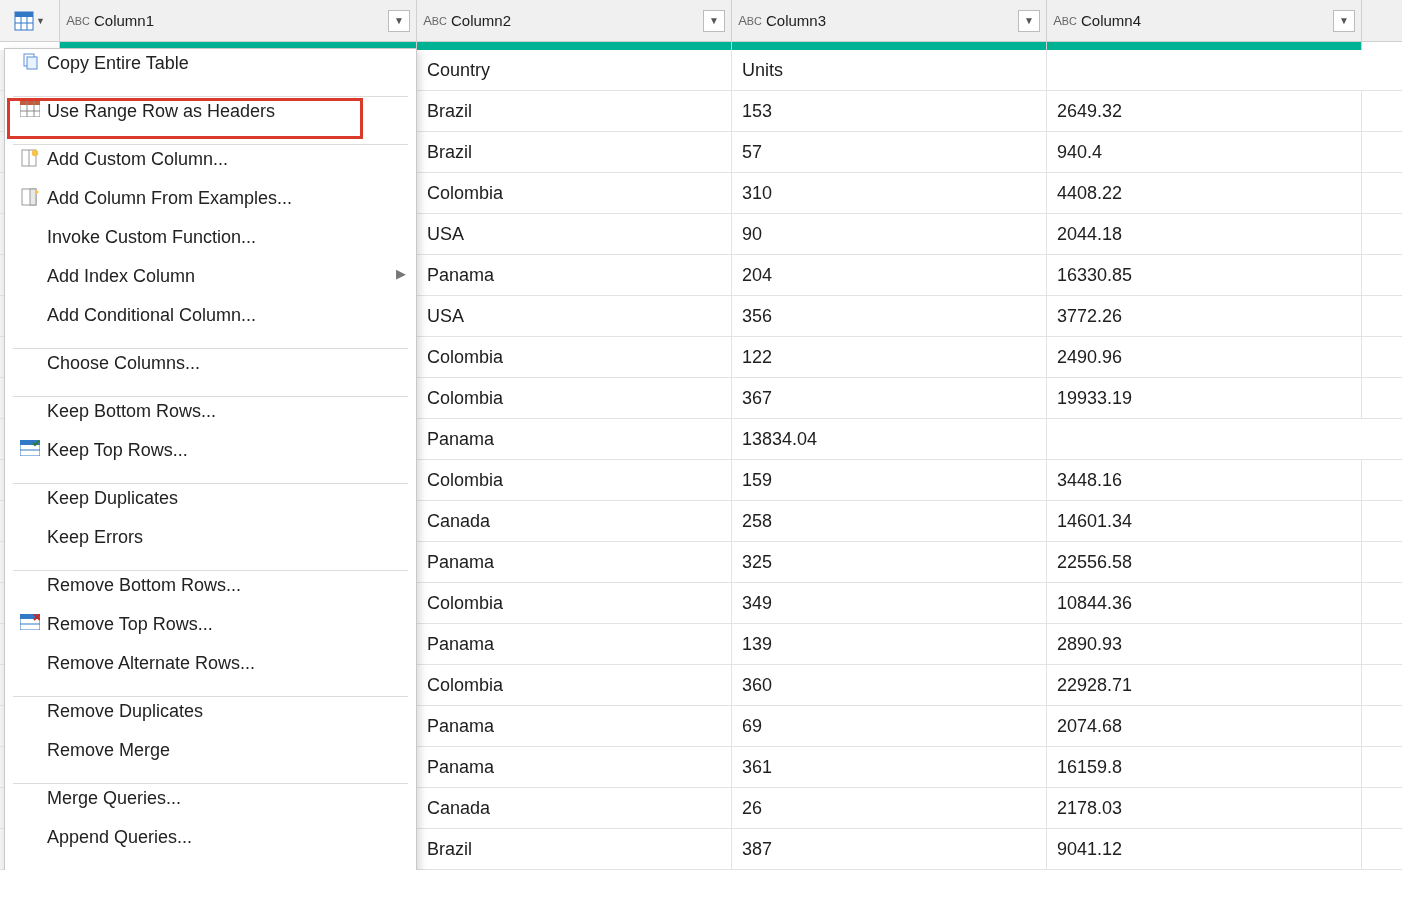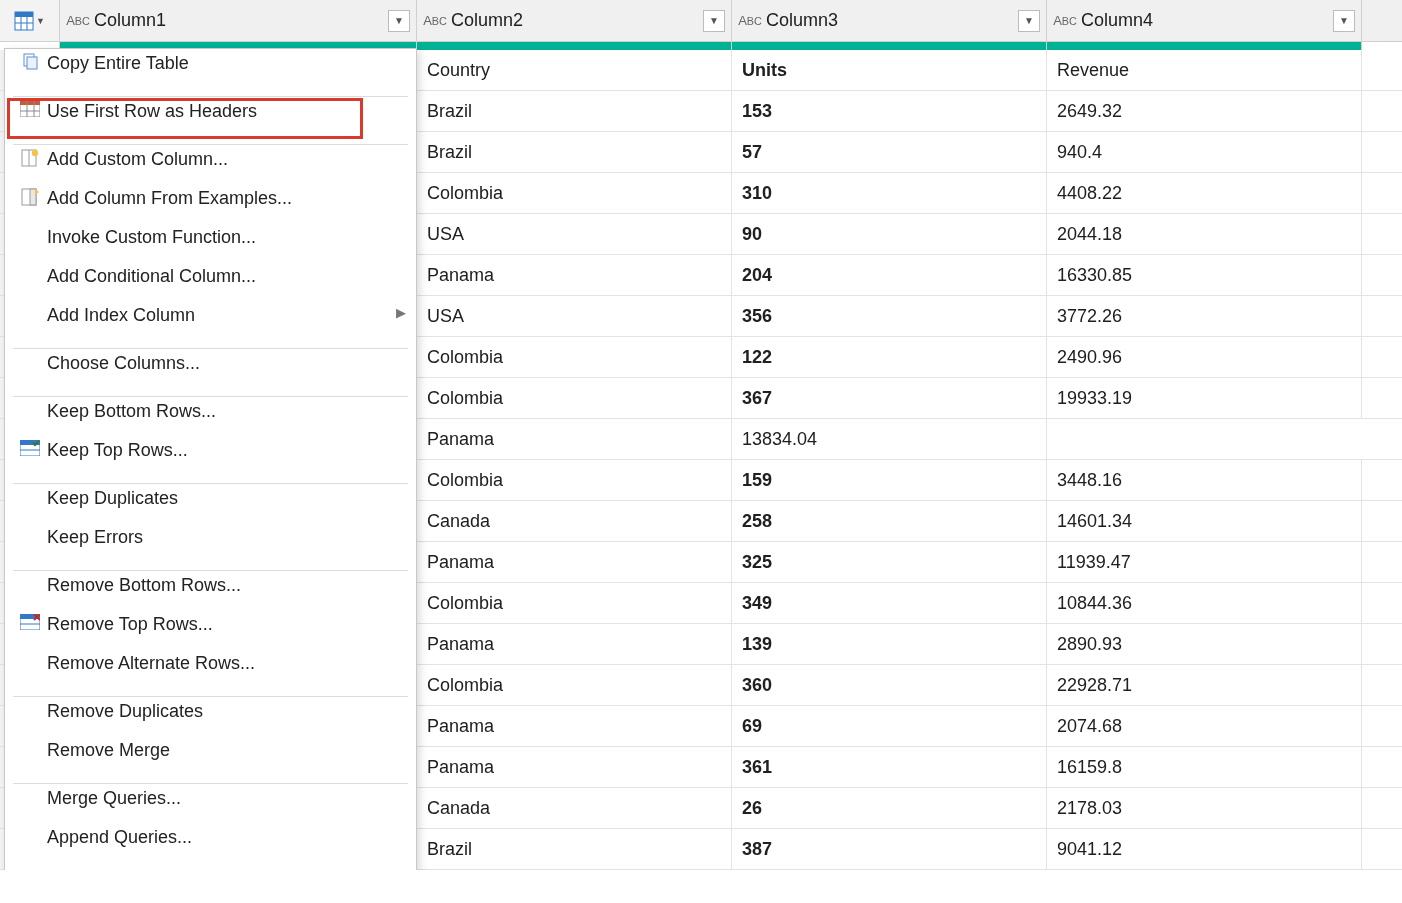--- a/index.html
+++ b/index.html
@@ -31,21 +31,21 @@
     border-right: 1px solid #d0d0d0;
     background: #f0f0f0;
     padding: 0 6px 0 8px;
     position: relative;
   }
   .col-hdr .typebox {
     display:inline-flex;align-items:center;justify-content:center;
     width:20px;height:20px;margin-right:6px;
     font-size:13px; color:#666;
   }
-  .col-hdr .label { flex: 1 1 auto; font-size: 18px; }
+  .col-hdr .label { flex: 1 1 auto; font-size: 15px; }
   .col-hdr .filter-btn {
     width:22px;height:22px;
     border:1px solid #bcbcbc;
     background:#fff;
     display:flex;align-items:center;justify-content:center;
     font-size:10px;color:#555;
   }
   .col1 { width: 357px; }
   .col2 { width: 315px; }
   .col3 { width: 315px; }
@@ -69,21 +69,21 @@
     color:#5c5c5c; font-size:15px;
   }
   .cell {
     display:flex; align-items:center;
     padding:0 10px;
     border-right:1px solid #e3e3e3;
     font-size:18px;
   }
   .cell.c1{width:357px;}
   .cell.c2{width:315px;}
-  .cell.c3{width:315px;font-weight:bold;}
+  .cell.c3{width:315px;}
   .cell.c4{width:315px;}
 
   
   .ctxmenu {
     position:absolute;
     left:4px; top:48px;
     width:413px;
     background:#fff;
     border:1px solid #c8c8c8;
     box-shadow: 3px 3px 8px rgba(0,0,0,.15);
@@ -187,21 +187,20 @@
     <div class="qbar col3"></div>
     <div class="qbar col4"></div>
   </div>
 
   <div class="data-area" id="data-area">
       <div class="data-row">
         <div class="rownum"></div>
         <div class="cell c1"></div>
         <div class="cell c2">Country</div>
         <div class="cell c3">Units</div>
-        <div class="cell c4">Revenue</div>
       </div>
       <div class="data-row">
         <div class="rownum"></div>
         <div class="cell c1"></div>
         <div class="cell c2">Brazil</div>
         <div class="cell c3">153</div>
         <div class="cell c4">2649.32</div>
       </div>
       <div class="data-row">
         <div class="rownum"></div>
@@ -270,21 +269,21 @@
         <div class="cell c1"></div>
         <div class="cell c2">Canada</div>
         <div class="cell c3">258</div>
         <div class="cell c4">14601.34</div>
       </div>
       <div class="data-row">
         <div class="rownum"></div>
         <div class="cell c1"></div>
         <div class="cell c2">Panama</div>
         <div class="cell c3">325</div>
-        <div class="cell c4">11939.47</div>
+        <div class="cell c4">22556.58</div>
       </div>
       <div class="data-row">
         <div class="rownum"></div>
         <div class="cell c1"></div>
         <div class="cell c2">Colombia</div>
         <div class="cell c3">349</div>
         <div class="cell c4">10844.36</div>
       </div>
       <div class="data-row">
         <div class="rownum"></div>
@@ -345,21 +344,21 @@
     <div class="ctx-item" id="mi-headers">
       <span class="ico">
         <svg width="20" height="16" viewBox="0 0 20 16">
             <rect x="0" y="0" width="20" height="16" fill="#fff" stroke="#8a8a8a"></rect>
             <rect x="0" y="0" width="20" height="4" fill="#c45b3a"></rect>
             <line x1="7" y1="0" x2="7" y2="16" stroke="#8a8a8a"></line>
             <line x1="14" y1="0" x2="14" y2="16" stroke="#8a8a8a"></line>
             <line x1="0" y1="10" x2="20" y2="10" stroke="#8a8a8a"></line>
           </svg>
       </span>
-      <span class="lbl">Use First Row as Headers</span>
+      <span class="lbl">Use Range Row as Headers</span>
     </div>
     <div class="ctx-sep"></div>
 
     <div class="ctx-item">
       <span class="ico">
         <svg width="18" height="18" viewBox="0 0 18 18">
             <rect x="1" y="1" width="14" height="16" fill="#fff" stroke="#9a9a9a"></rect>
             <line x1="8" y1="1" x2="8" y2="17" stroke="#9a9a9a"></line>
             <circle cx="14" cy="4" r="3.2" fill="#f6c24a"></circle>
           </svg>
@@ -375,26 +374,26 @@
           </svg>
       </span>
       <span class="lbl">Add Column From Examples...</span>
     </div>
     <div class="ctx-item">
       <span class="ico"></span>
       <span class="lbl">Invoke Custom Function...</span>
     </div>
     <div class="ctx-item">
       <span class="ico"></span>
-      <span class="lbl">Add Conditional Column...</span>
-    </div>
-    <div class="ctx-item">
-      <span class="ico"></span>
       <span class="lbl">Add Index Column</span>
       <span class="sub">▶</span>
+    </div>
+    <div class="ctx-item">
+      <span class="ico"></span>
+      <span class="lbl">Add Conditional Column...</span>
     </div>
     <div class="ctx-sep"></div>
 
     <div class="ctx-item">
       <span class="ico"></span>
       <span class="lbl">Choose Columns...</span>
     </div>
     <div class="ctx-sep"></div>
 
     <div class="ctx-item">

